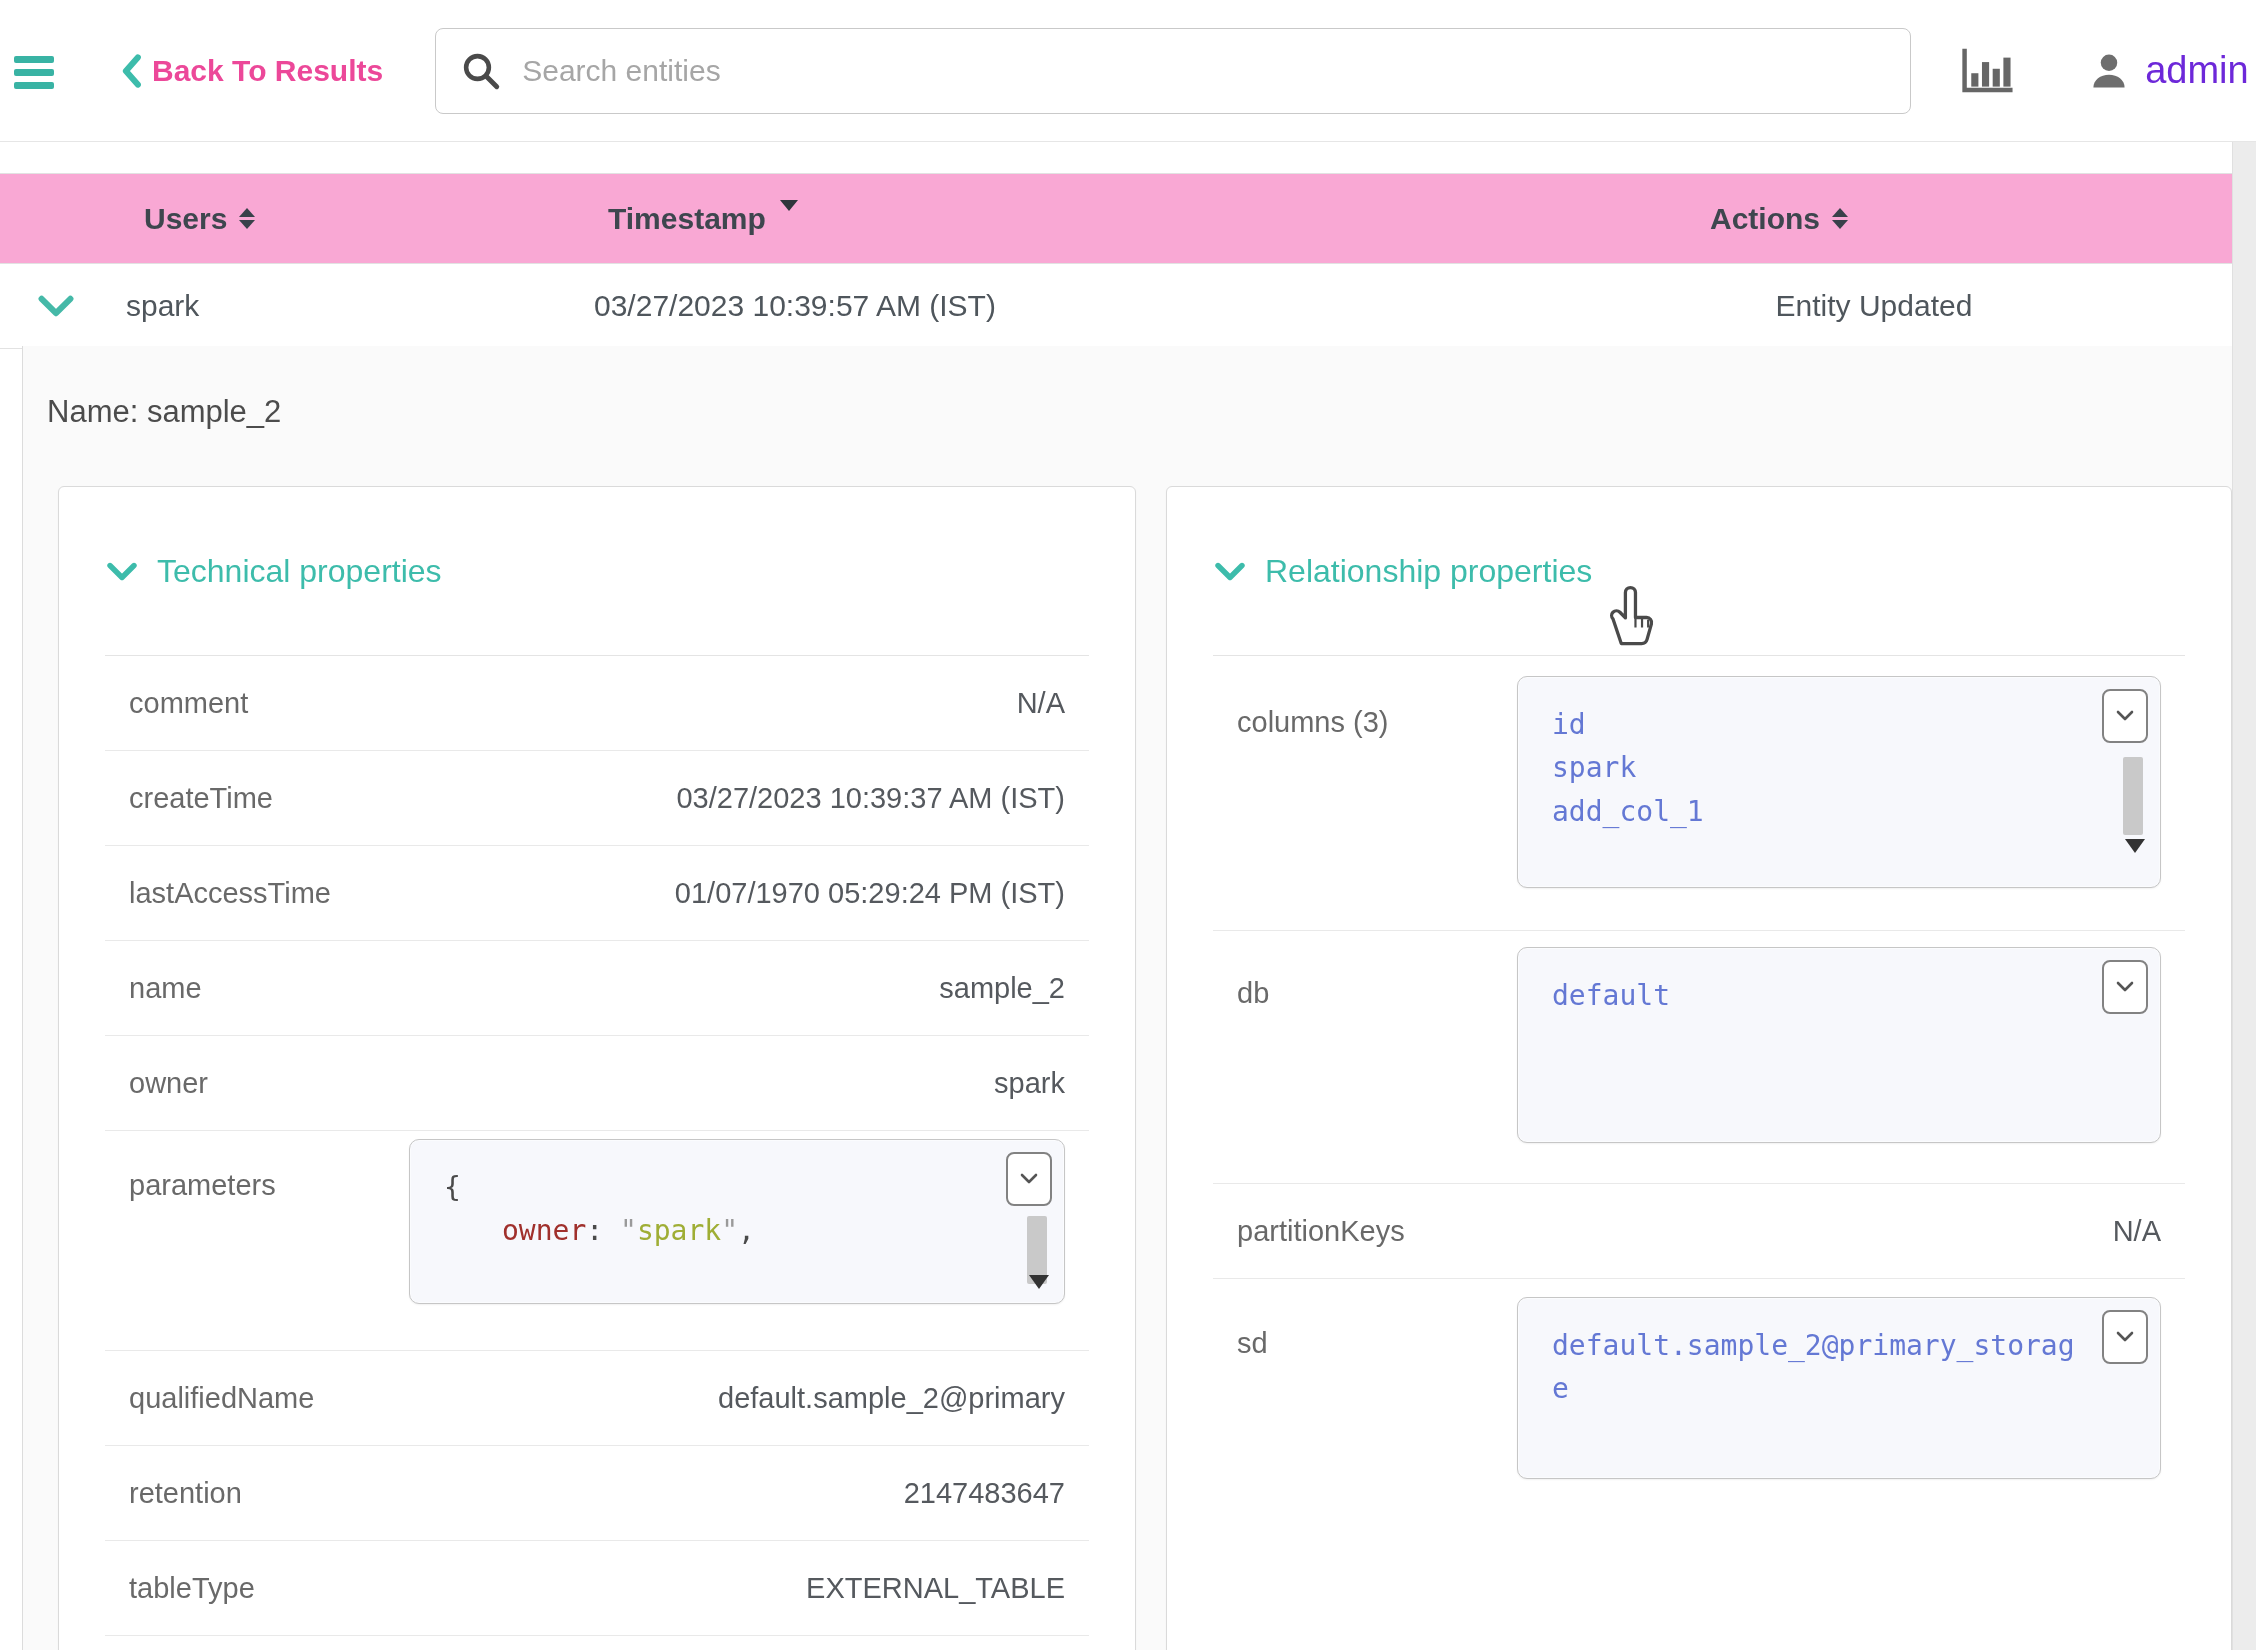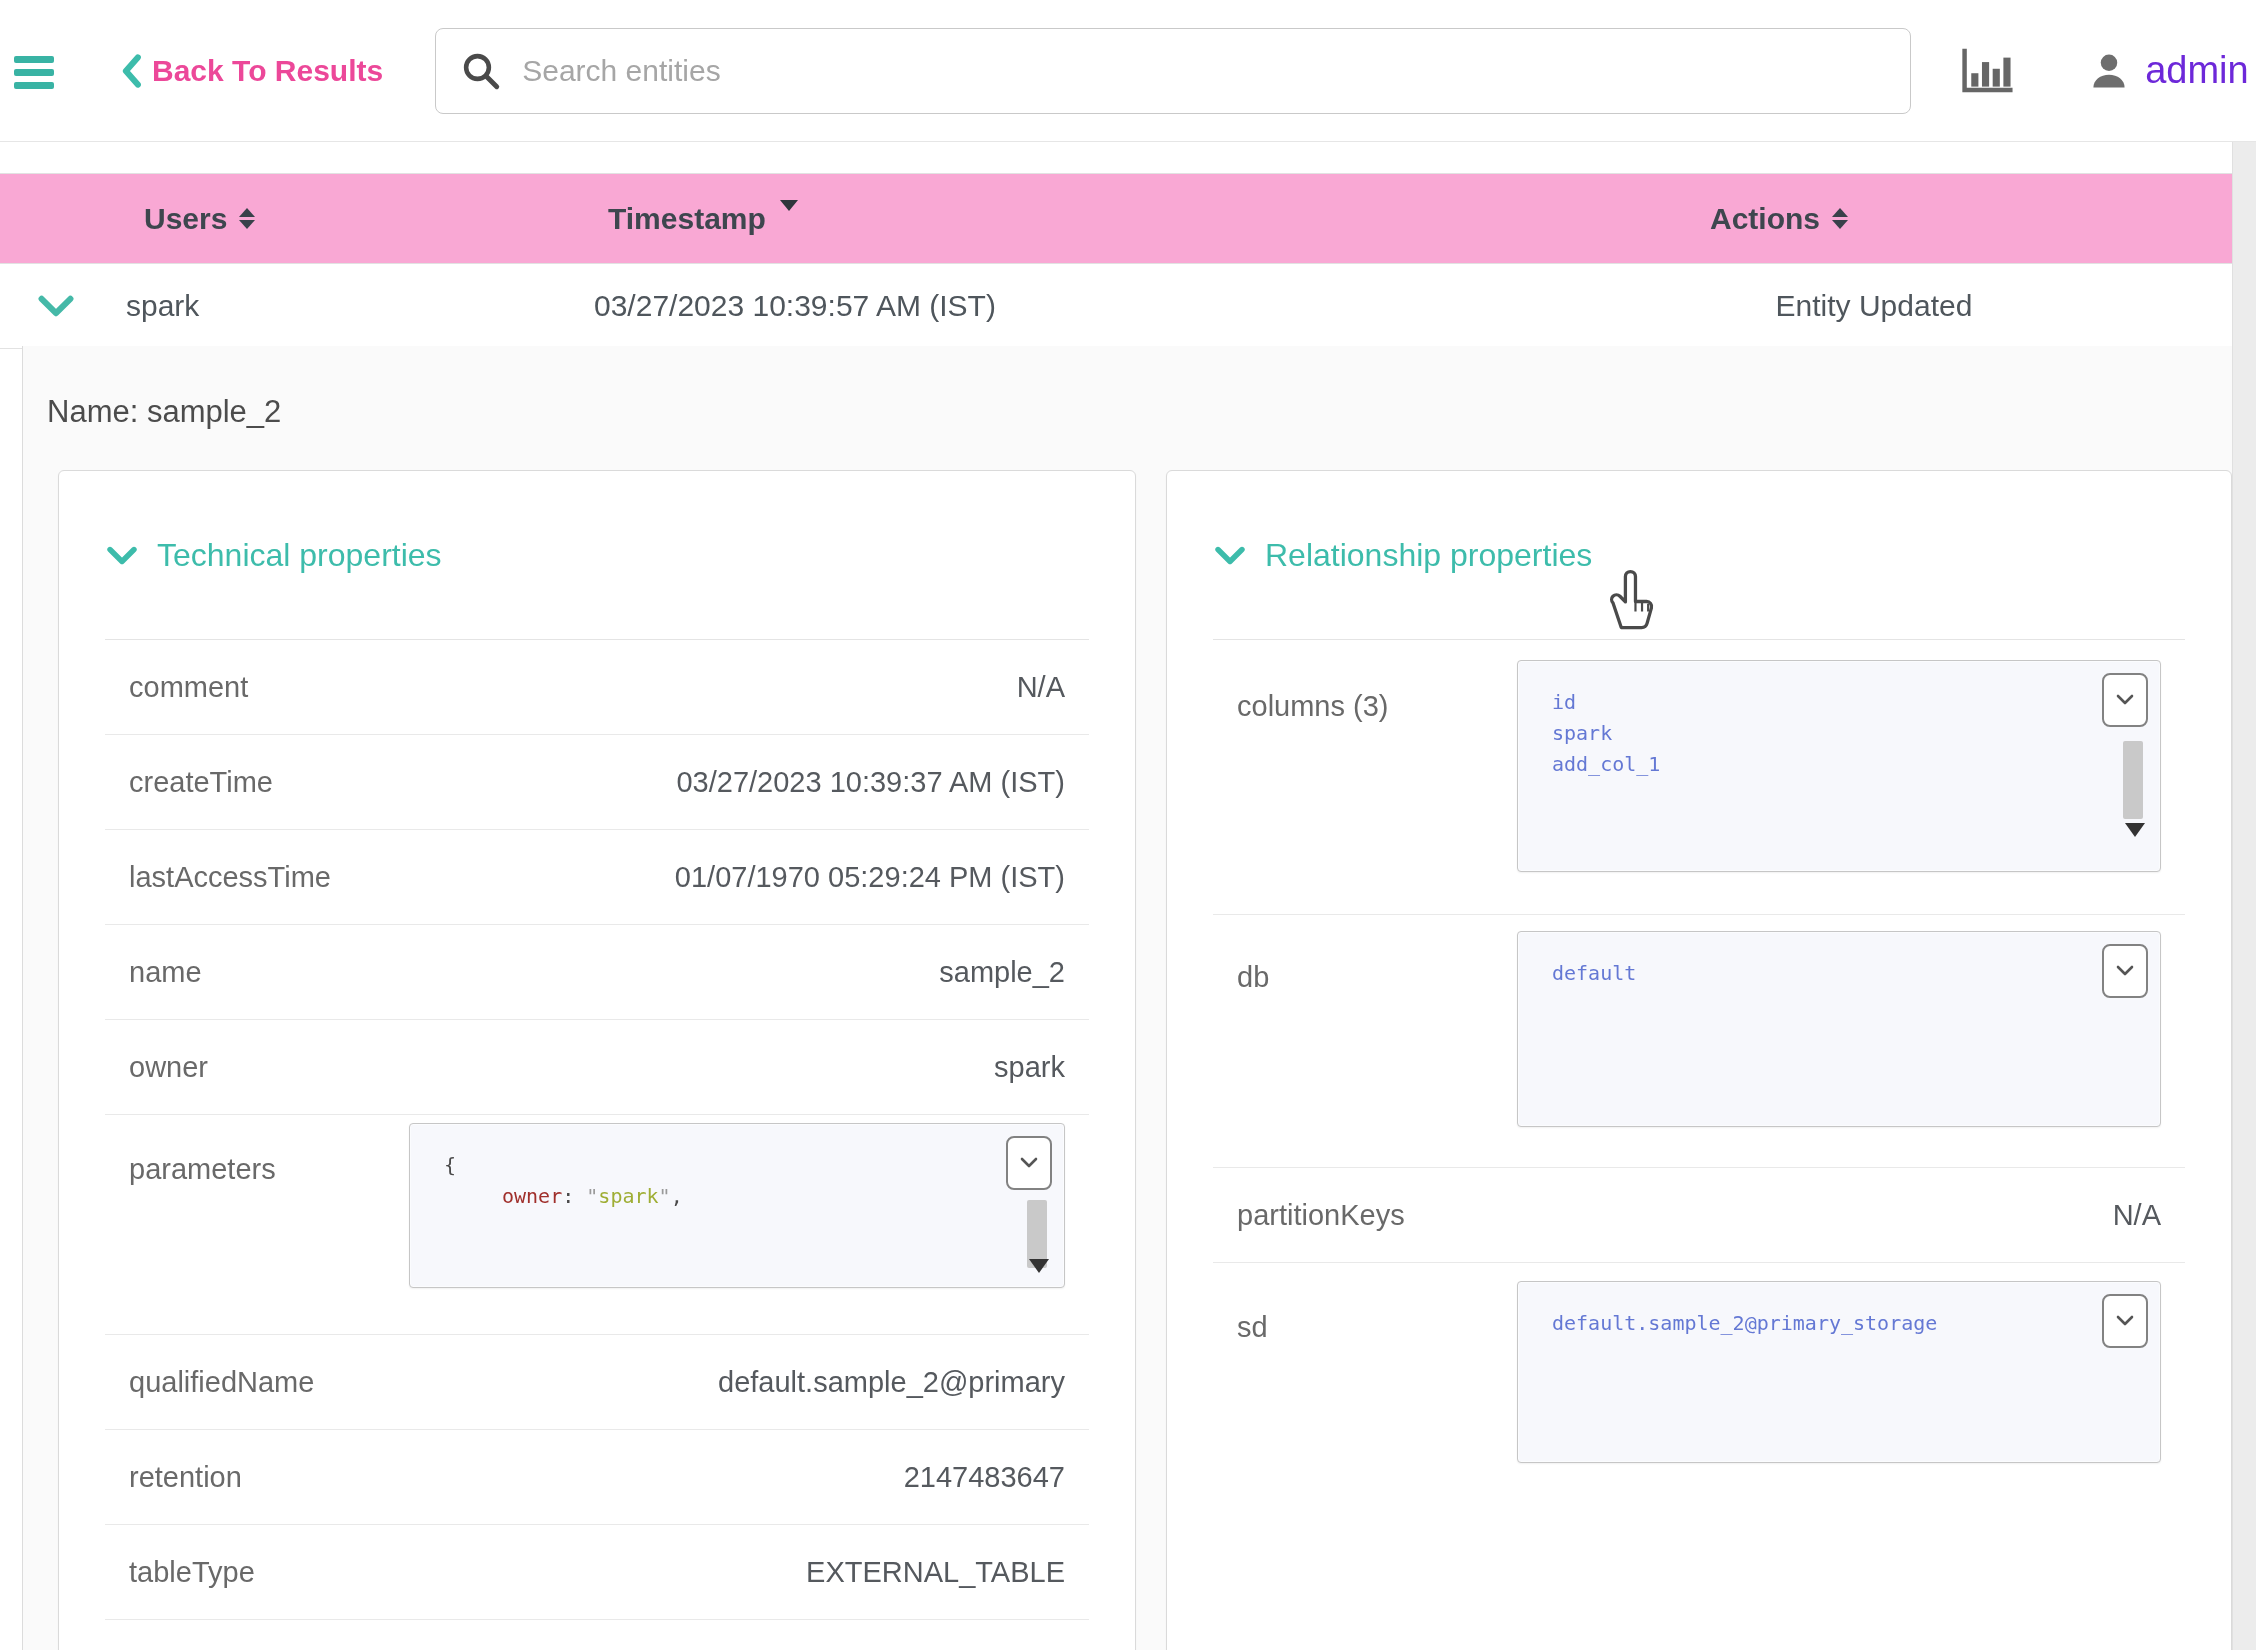--- a/index.html
+++ b/index.html
@@ -59,21 +59,21 @@
   .r-user { padding-left:14px; }
   .r-ts { padding-left:2px; }
   .r-action { text-align:center; }
 
   
   .detail {
     position:absolute; left:0; right:0; top:346px; bottom:0;
     background:#fafafa; border-left:1px solid #dcdcdc;
     margin-left:22px; padding-top:30px; overflow:hidden;
   }
-  .entity-name { font-size:31px; font-weight:400; color:#4c4c4c; margin:18px 0 40px 24px; }
+  .entity-name { font-size:31px; font-weight:400; color:#4c4c4c; margin:18px 0 56px 24px; }
   .cards { display:flex; gap:30px; margin:0 24px 0 35px; align-items:flex-start; }
   .card {
     background:#fff; border:1px solid #dadada; border-radius:6px;
     min-height:1300px; box-shadow:0 1px 2px rgba(0,0,0,0.04);
   }
   .card-left { width:1078px; }
   .card-right { flex:1; position:relative; }
   .card-head { height:168px; display:flex; align-items:center; gap:20px; padding-left:48px; cursor:pointer; position:relative; }
   .card-title { font-size:32px; color:#3dbcab; }
   .ptable { margin:0 46px; border-top:1px solid #e4e4e4; }
@@ -86,24 +86,24 @@
   .prow.boxed { align-items:flex-start; }
   .prow.boxed .plabel { padding-top:30px; }
   .row-params { padding:8px 24px 46px; }
   .row-columns { padding:20px 24px 42px; }
   .row-db { padding:16px 24px 40px; }
   .row-sd { padding:18px 24px 40px; border-bottom:none; }
 
   
   .valuebox {
     flex:1; position:relative;
-    background:#f7f8fc; border:1px solid #c6c6c6; border-radius:4px;
+    background:#f7f8fc; border:1px solid #c6c6c6; border-radius:10px;
     padding:26px 80px 24px 34px;
     font-family:"DejaVu Sans Mono","Liberation Mono",monospace;
-    font-size:20px; line-height:1.55;
+    font-size:28px; line-height:1.55;
     box-shadow:inset 0 0 0 1px rgba(255,255,255,.5), 0 1px 2px rgba(0,0,0,.06);
   }
   .vb-params { min-height:165px; }
   .vb-columns { min-height:212px; }
   .vb-db { min-height:196px; }
   .vb-sd { min-height:182px; }
   .mlink { display:block; color:#6478d4; text-decoration:none; cursor:pointer; word-break:break-all; }
   .vb-btn {
     position:absolute; top:12px; right:12px; width:46px; height:54px;
     background:#fff; border:2px solid #828282; border-radius:8px;

